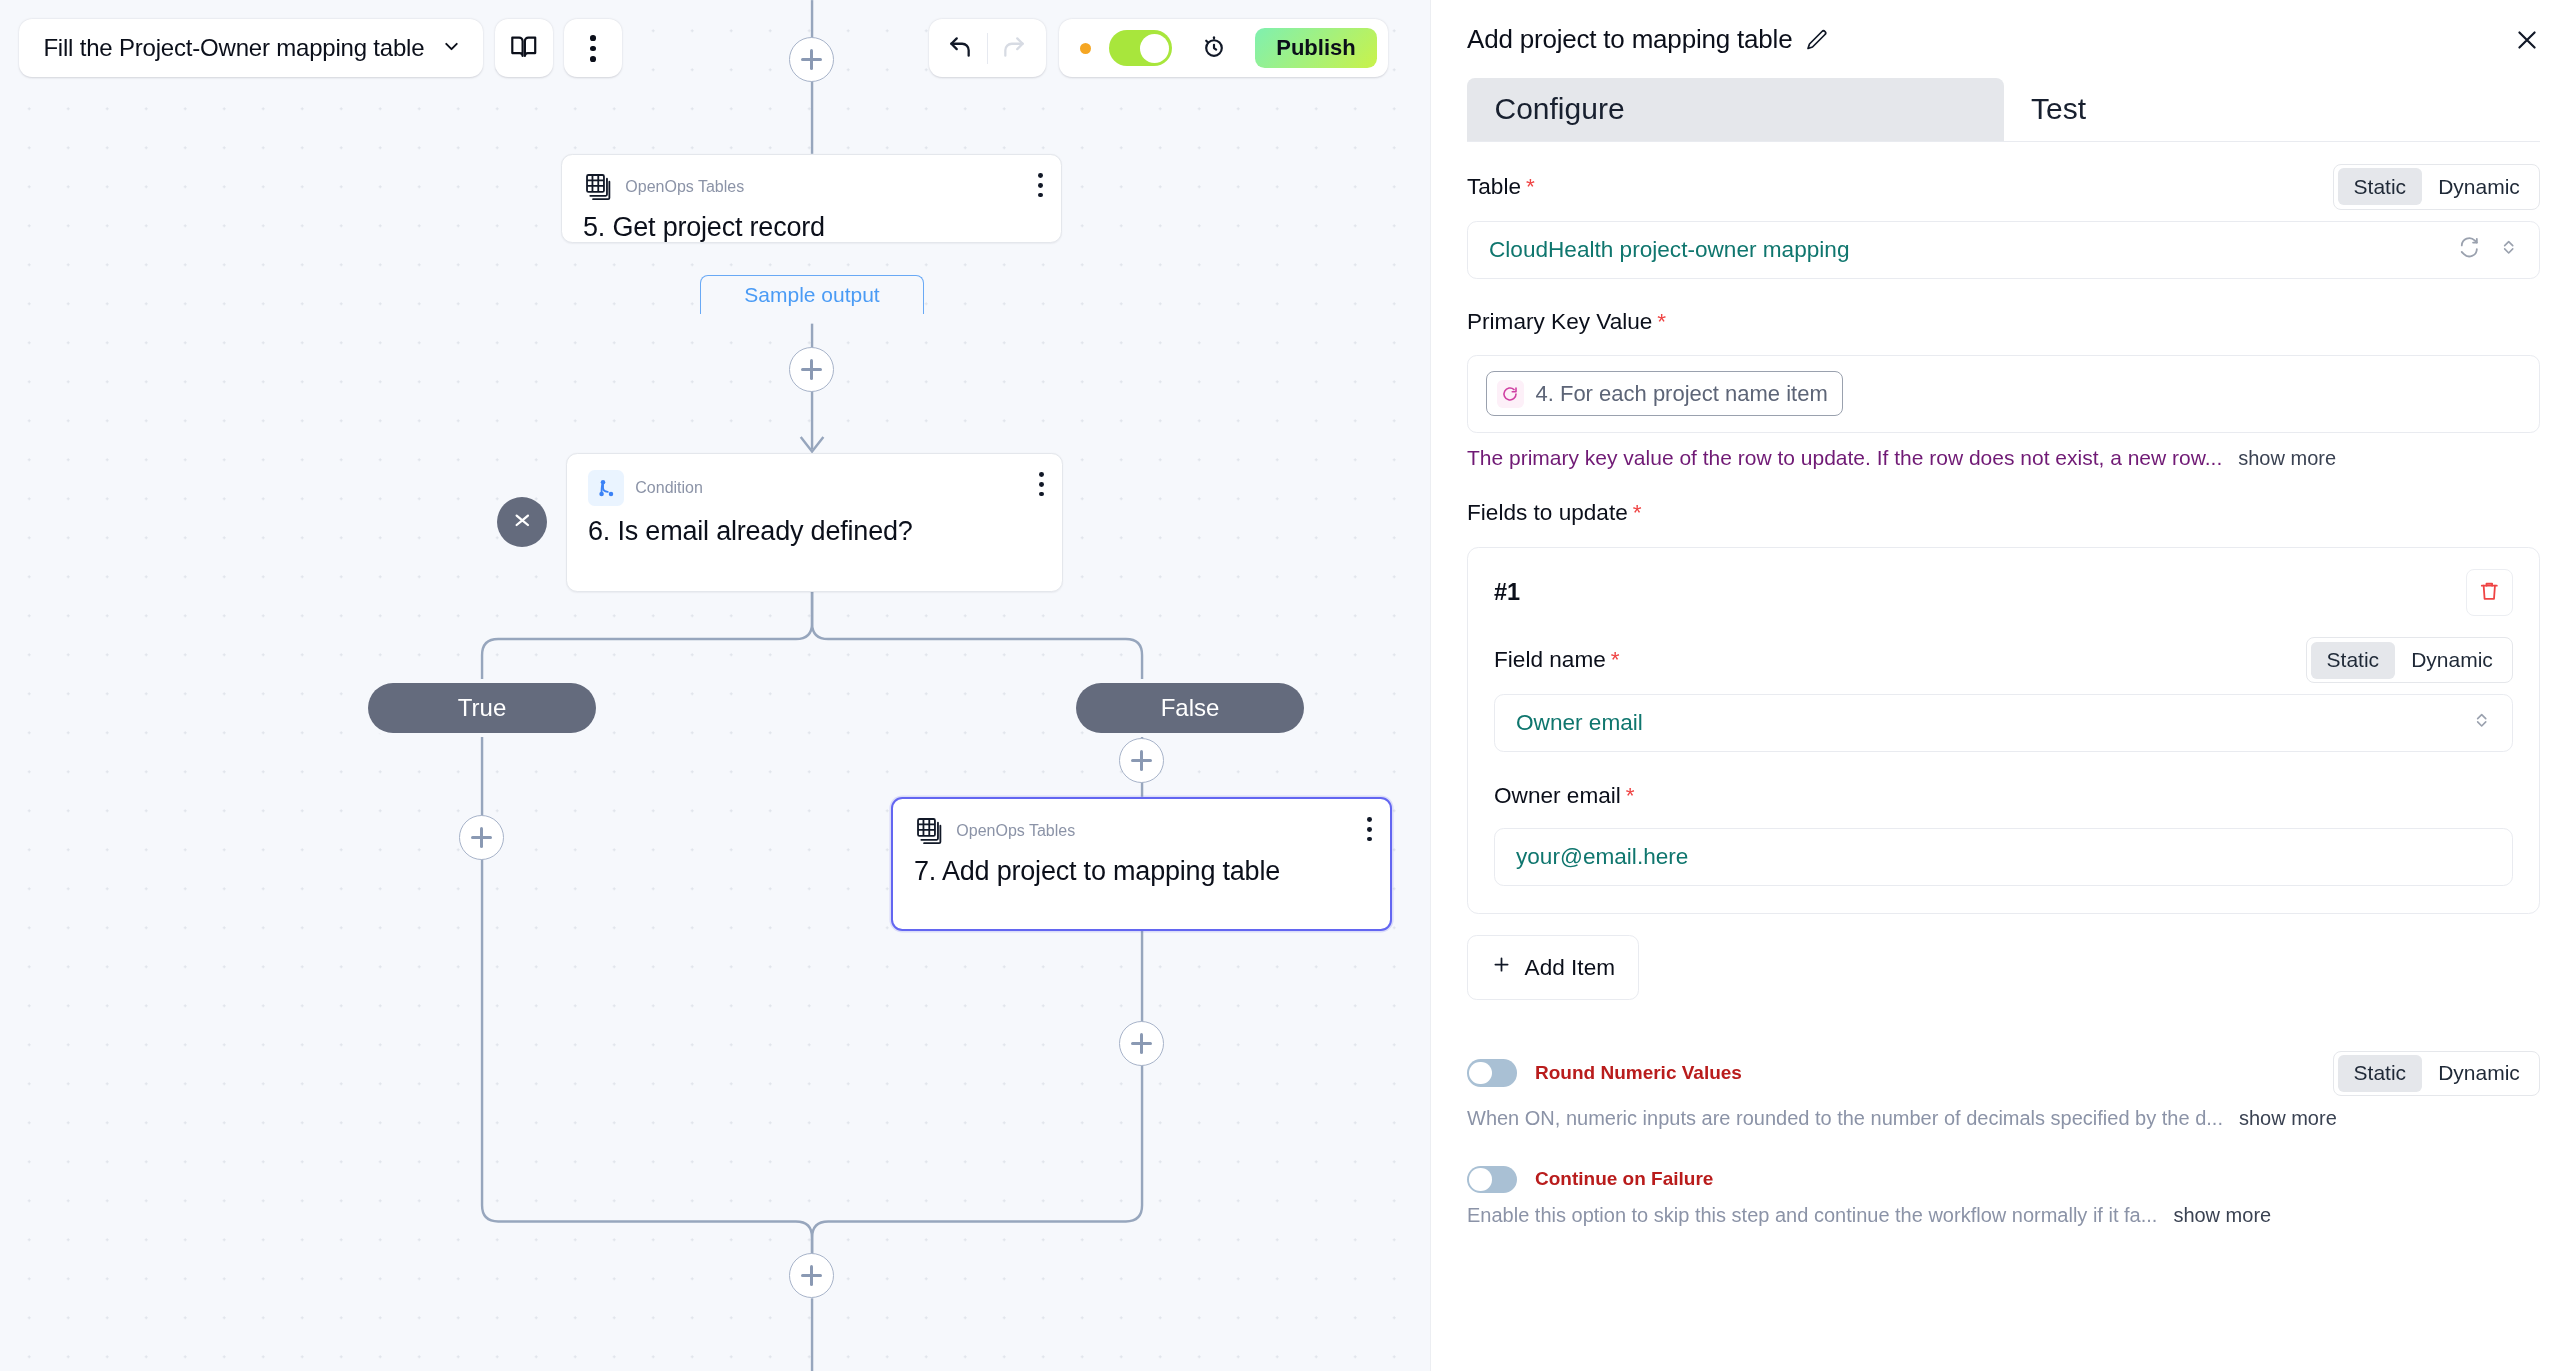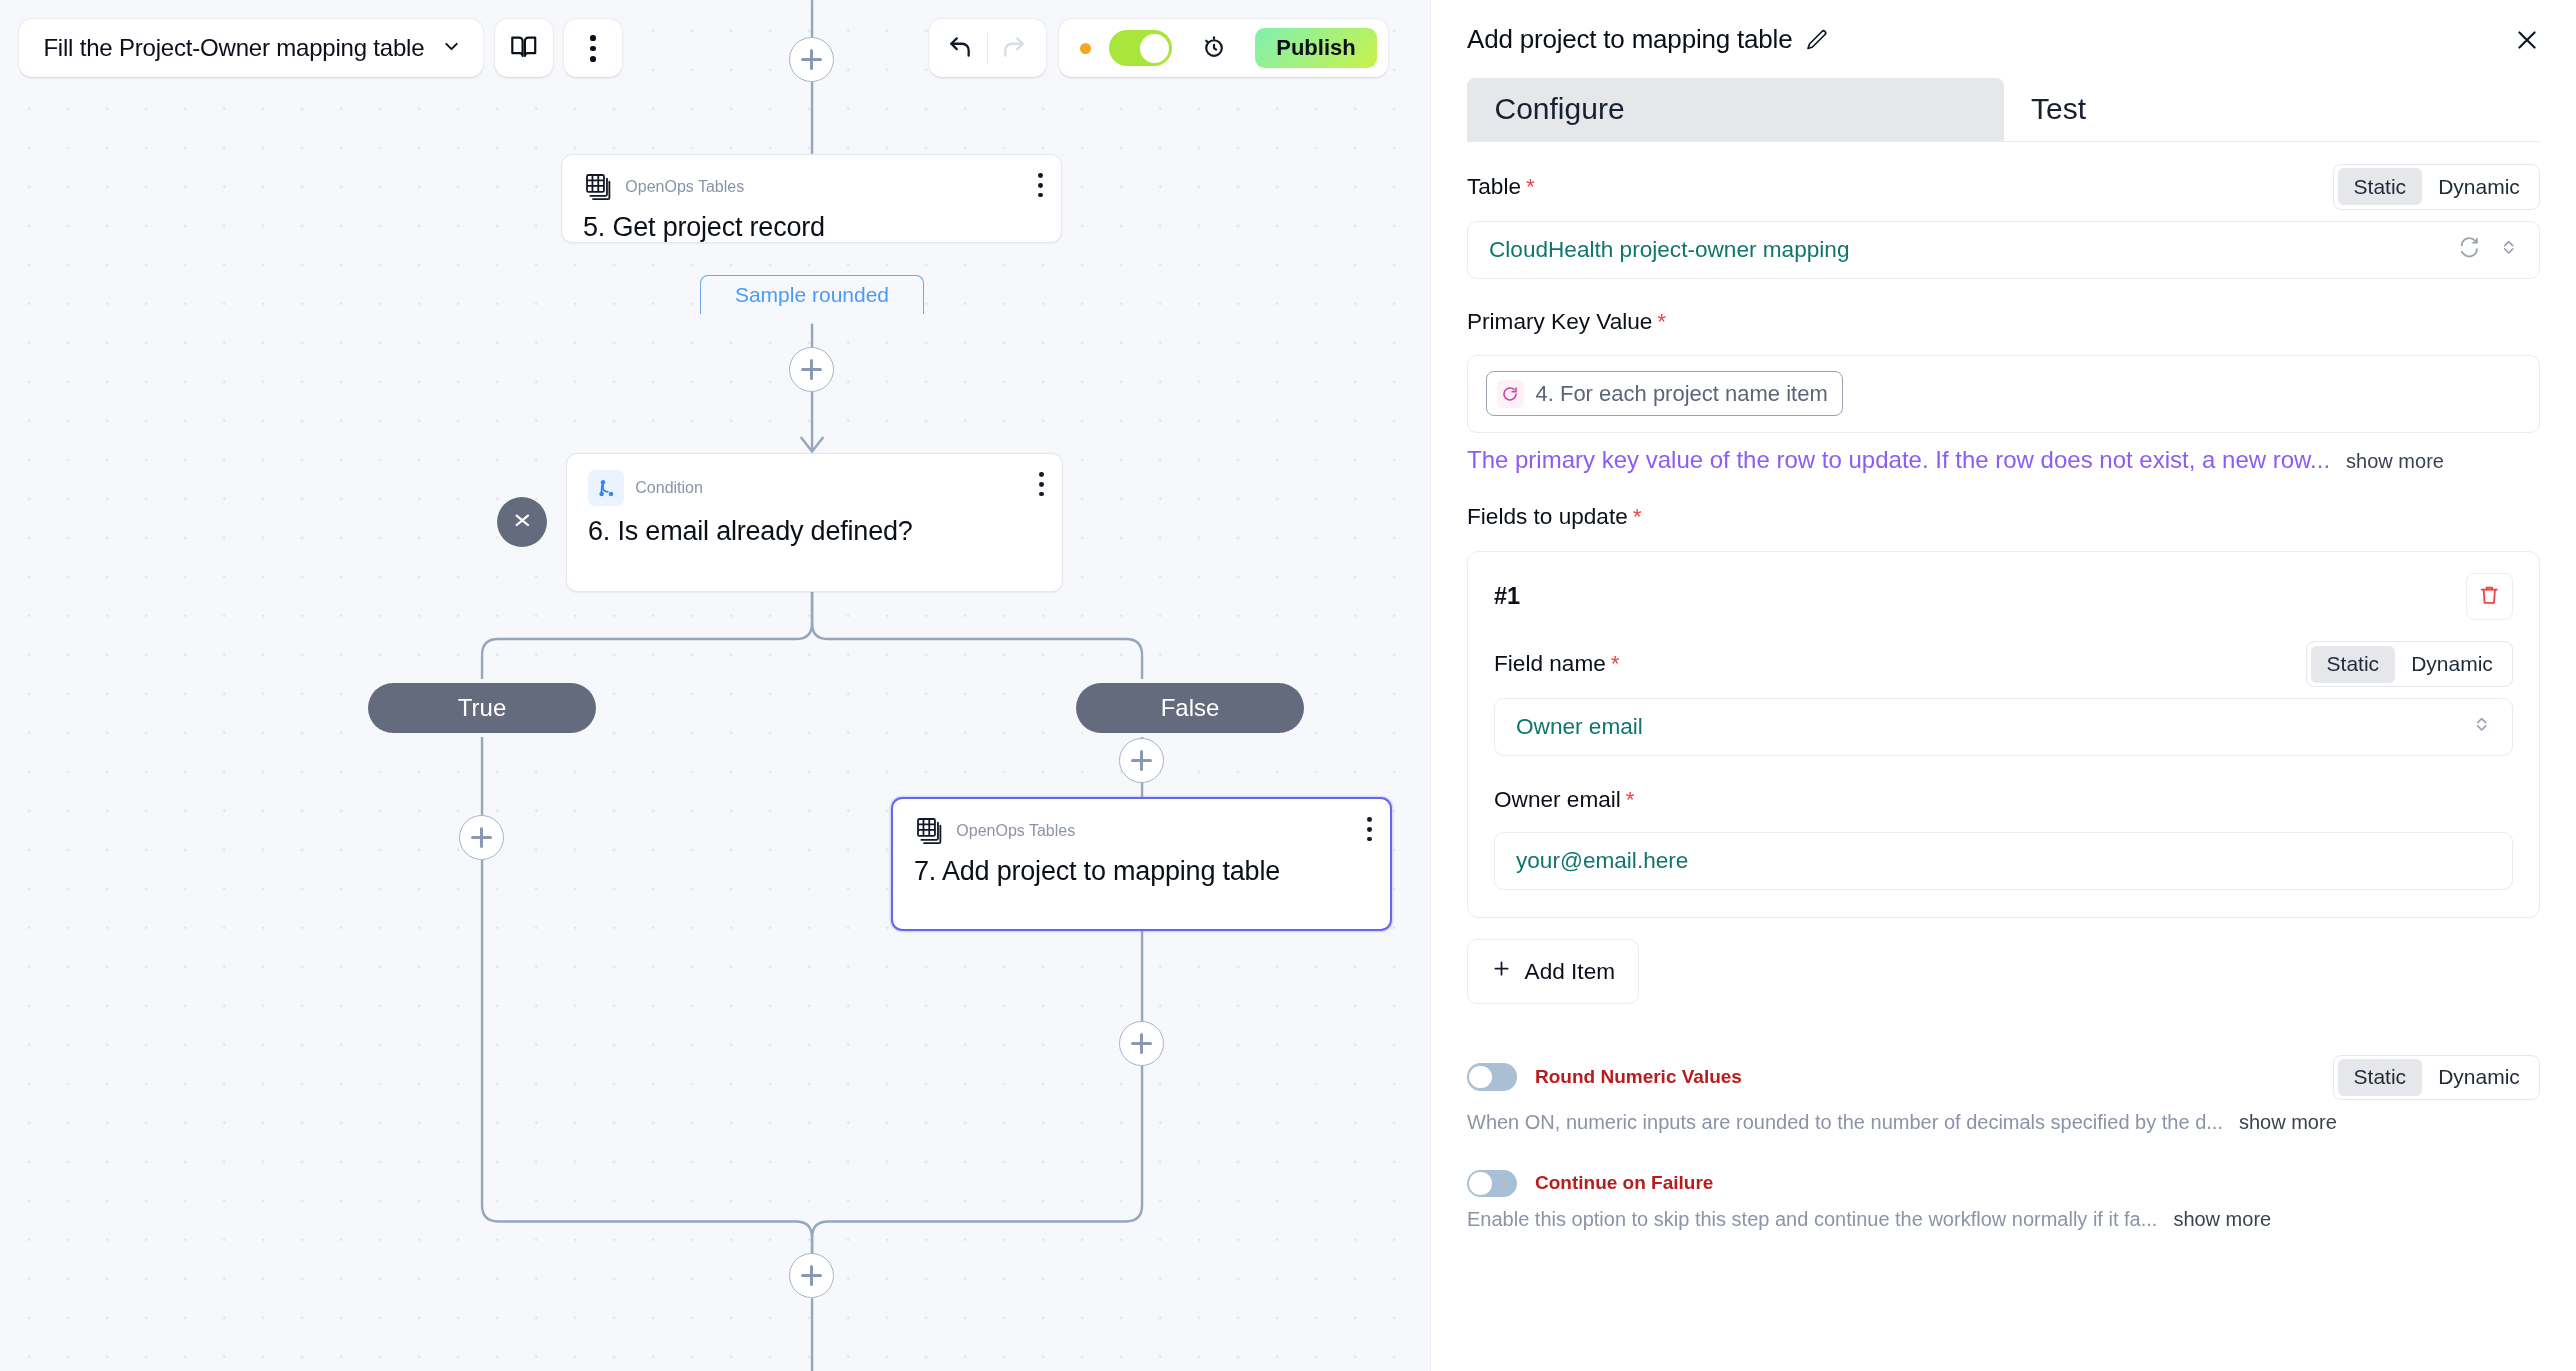--- a/index.html
+++ b/index.html
@@ -170,21 +170,21 @@
     display: flex; align-items: center; padding: 0 18px; background: #fff;
   }
   .chip {
     height: 45px; border: 1.2px solid #9aa1ae; border-radius: 8px; background: #fff;
     display: flex; align-items: center; gap: 11.3px; padding: 0 14.6px 0 9.7px; cursor: pointer;
   }
   .chip .ci { width: 27.5px; height: 27.5px; border-radius: 5.7px; background: #fdf0f8; display:flex; align-items:center; justify-content:center; }
   .chip .ct { font-size: 22px; color: #5d6577; white-space: nowrap; }
 
   .helper { margin-top: 13px; display: flex; align-items: baseline; gap: 16px; }
-  .helper .txt { font-size: 24px; color: #8b5cf6; }
+  .helper .txt { font-size: 21px; color: #701a75; }
   .helper .more { font-size: 20px; color: #3a4252; cursor: pointer; }
 
   .group-card {
     margin-top: 13px; border: 1.2px solid #e9ebf0; border-radius: 11.3px; padding: 21px 26px 27.5px 26px;
   }
   .gc-head { display: flex; align-items: center; }
   .gc-num { font-size: 23.5px; color: #0b0f1a; font-weight: 700; }
   .trash-btn {
     margin-left: auto; width: 47px; height: 47px; border: 1.2px solid #eceef2; border-radius: 8px;
     display: flex; align-items: center; justify-content: center; cursor: pointer;
@@ -318,21 +318,21 @@
       </div>
       <div class="node-title">5. Get project record</div>
       <div class="node-menu">
           <i></i>
           <i></i>
           <i></i>
         </div>
     </div>
 
     <div class="sample-pill" style="left:700px; top:275px; width:224px; height:39px;">
-      <span>Sample rounded</span>
+      <span>Sample output</span>
     </div>
 
     <div class="plus" style="left:789px; top:347px;"></div>
 
     <div class="node" style="left:566px; top:453px; width:497px; height:139px;">
       <div class="node-head">
         <span class="ico-cond">
           <svg width="22.6" height="22.6" viewBox="0 0 24 24" fill="none" stroke="#3b82f6" stroke-width="2" stroke-linecap="round">
             <circle cx="7" cy="18" r="2.4" fill="#3b82f6" stroke="none"></circle>
             <circle cx="17" cy="18" r="2.4" fill="#3b82f6" stroke="none"></circle>

